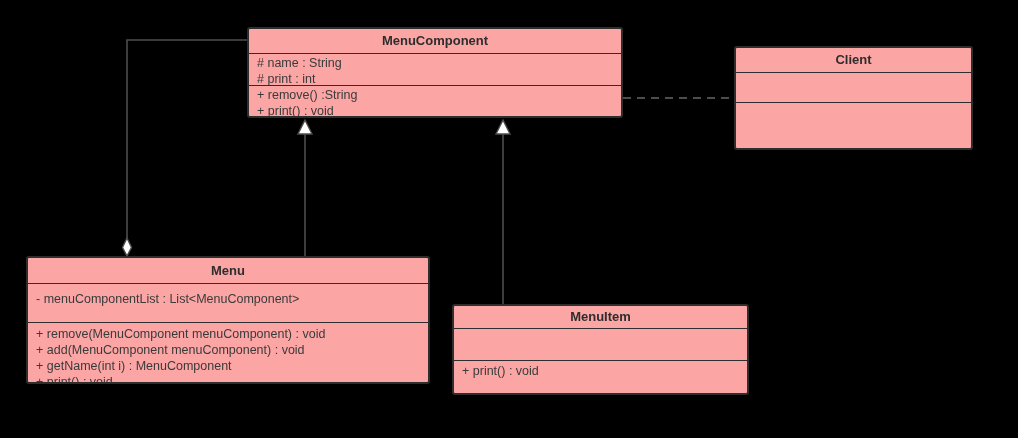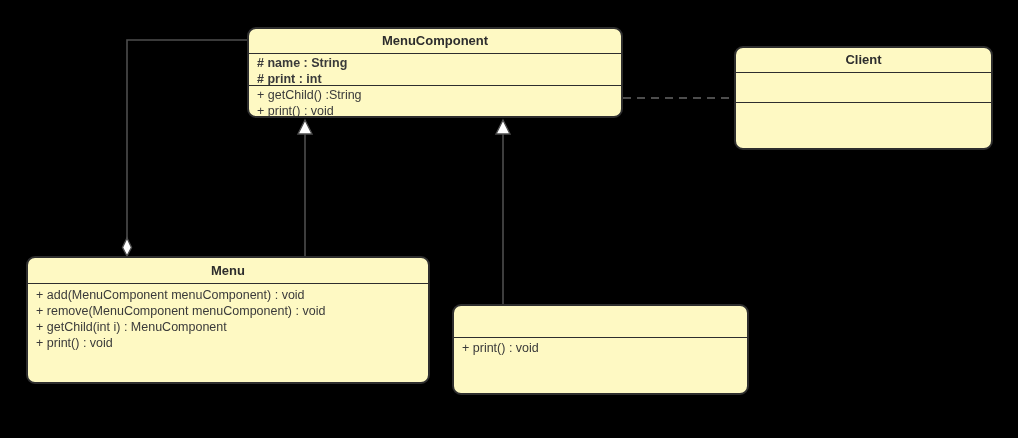--- a/index.html
+++ b/index.html
@@ -18,60 +18,59 @@
   .connectors {
     position: absolute;
     left: 0;
     top: 0;
     width: 1018px;
     height: 438px;
   }
   .uml-class {
     position: absolute;
     box-sizing: border-box;
-    background: #fef9c3;
+    background: #fca5a5;
     border: 2px solid #2e2e2e;
-    border-radius: 9px;
+    border-radius: 3px;
     display: flex;
     flex-direction: column;
     color: #3a3a3a;
     font-size: 12.5px;
   }
   .uml-class .title {
     border-bottom: 1.5px solid #2e2e2e;
     text-align: center;
     font-weight: bold;
     color: #2d2d2d;
     font-size: 13px;
     flex: 0 0 auto;
   }
   .uml-class .attrs {
     border-bottom: 1.5px solid #2e2e2e;
     flex: 0 0 auto;
     overflow: hidden;
-    font-weight: bold;
   }
   .uml-class .methods {
     flex: 1 1 auto;
     overflow: hidden;
   }
   .member {
     line-height: 16px;
     padding-left: 8px;
     white-space: nowrap;
   }
 
   
   .box-menucomponent { left: 247px; top: 27px; width: 376px; height: 91px; }
   .box-menucomponent .title { height: 24px; line-height: 24px; }
   .box-menucomponent .attrs { height: 30px; padding-top: 1px; }
   .box-menucomponent .methods { padding-top: 1px; }
 
   
-  .box-client { left: 734px; top: 46px; width: 259px; height: 104px; }
+  .box-client { left: 734px; top: 46px; width: 239px; height: 104px; }
   .box-client .title { height: 24px; line-height: 24px; }
   .box-client .attrs { height: 29px; }
   .box-client .methods { padding-top: 6px; }
 
   
   .box-menu { left: 26px; top: 256px; width: 404px; height: 128px; }
   .box-menu .title { height: 25px; line-height: 25px; }
   .box-menu .attrs { height: 31px; padding-top: 7px; }
   .box-menu .methods { padding-top: 3px; }
 
@@ -108,40 +107,44 @@
     </g>
   </svg>
 
   <div class="uml-class box-menucomponent">
     <div class="title">MenuComponent</div>
     <div class="attrs">
       <div class="member"># name : String</div>
       <div class="member"># print : int</div>
     </div>
     <div class="methods">
-      <div class="member">+ getChild() :String</div>
+      <div class="member">+ remove() :String</div>
       <div class="member">+ print() : void</div>
     </div>
   </div>
 
   <div class="uml-class box-client">
     <div class="title">Client</div>
     <div class="attrs"></div>
   </div>
 
   <div class="uml-class box-menu">
     <div class="title">Menu</div>
+    <div class="attrs">
+      <div class="member">- menuComponentList : List&lt;MenuComponent&gt;</div>
+    </div>
     <div class="methods">
+      <div class="member">+ remove(MenuComponent menuComponent) : void</div>
       <div class="member">+ add(MenuComponent menuComponent) : void</div>
-      <div class="member">+ remove(MenuComponent menuComponent) : void</div>
-      <div class="member">+ getChild(int i) : MenuComponent</div>
+      <div class="member">+ getName(int i) : MenuComponent</div>
       <div class="member">+ print() : void</div>
     </div>
   </div>
 
   <div class="uml-class box-menuitem">
+    <div class="title">MenuItem</div>
     <div class="attrs"></div>
     <div class="methods">
       <div class="member">+ print() : void</div>
     </div>
   </div>
 
 </div>
 
 </body></html>

